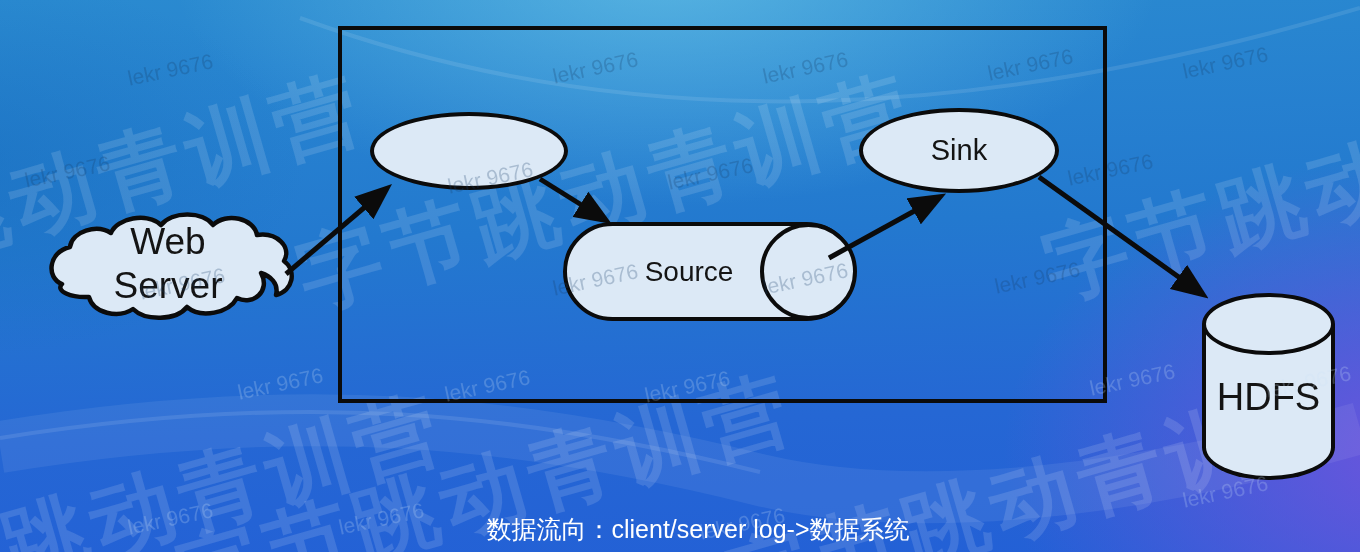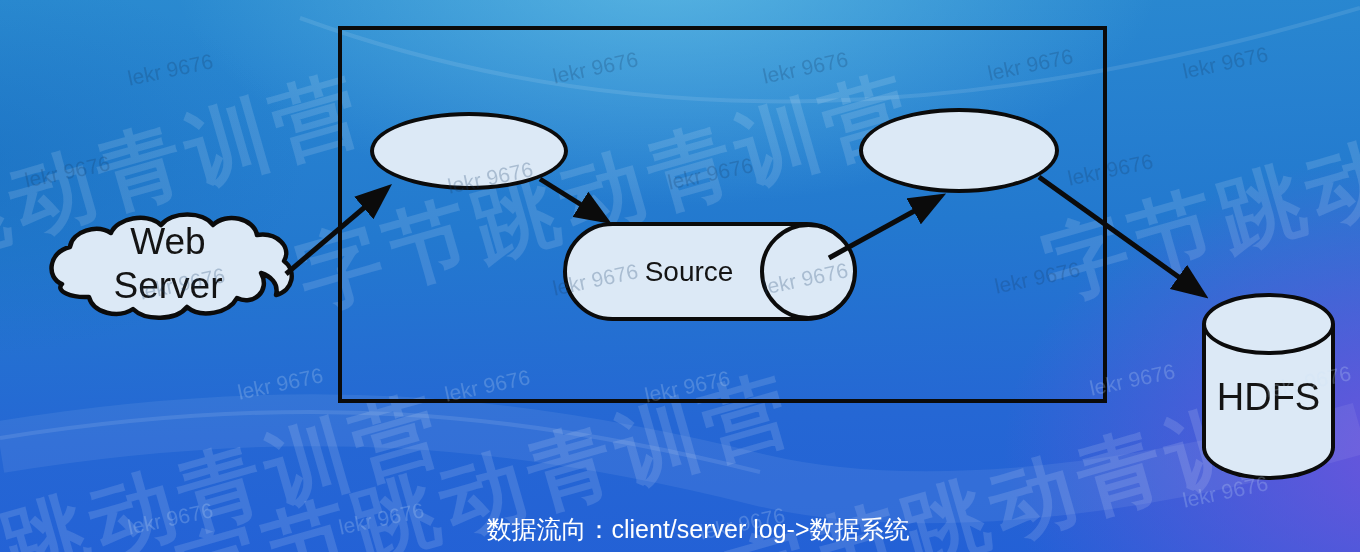--- a/index.html
+++ b/index.html
@@ -108,20 +108,21 @@
              C 71 298, 55 291, 62 284 Z" fill="#dce9f6" stroke="#0b0b0b" stroke-width="4.5" stroke-linejoin="round"></path>
     <path d="M 286 274 L 385 190" stroke="#0b0b0b" stroke-width="5" marker-end="url(#ah)"></path>
     <path d="M 540 179 L 604 219" stroke="#0b0b0b" stroke-width="5" marker-end="url(#ah)"></path>
     <path d="M 829 258 L 938 198" stroke="#0b0b0b" stroke-width="5" marker-end="url(#ah)"></path>
     <path d="M 1039 177 L 1201 293" stroke="#0b0b0b" stroke-width="5" marker-end="url(#ah)"></path>
   </svg>
 
   <div class="nlabel lbl-webserver">Web
 Server</div>
   <div class="nlabel lbl-channel">Source</div>
+  <div class="nlabel lbl-sink">Sink</div>
   <div class="nlabel lbl-hdfs">HDFS</div>
 
   <div class="layer">
       <span class="wm-id dark" style="left: 128px; top: 68px;">lekr 9676</span>
       <span class="wm-id dark" style="left: 553px; top: 66px;">lekr 9676</span>
       <span class="wm-id dark" style="left: 763px; top: 66px;">lekr 9676</span>
       <span class="wm-id dark" style="left: 988px; top: 63px;">lekr 9676</span>
       <span class="wm-id dark" style="left: 1183px; top: 61px;">lekr 9676</span>
       <span class="wm-id dark" style="left: 25px; top: 170px;">lekr 9676</span>
       <span class="wm-id dark" style="left: 448px; top: 176px;">lekr 9676</span>

